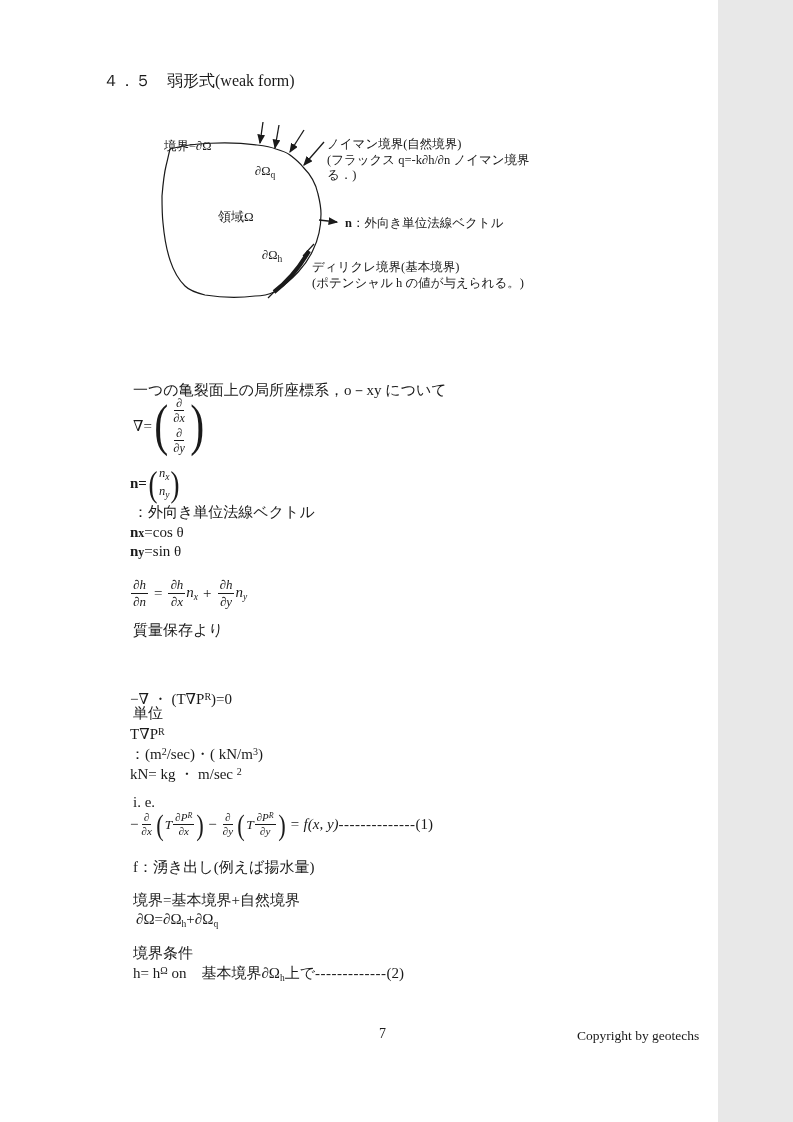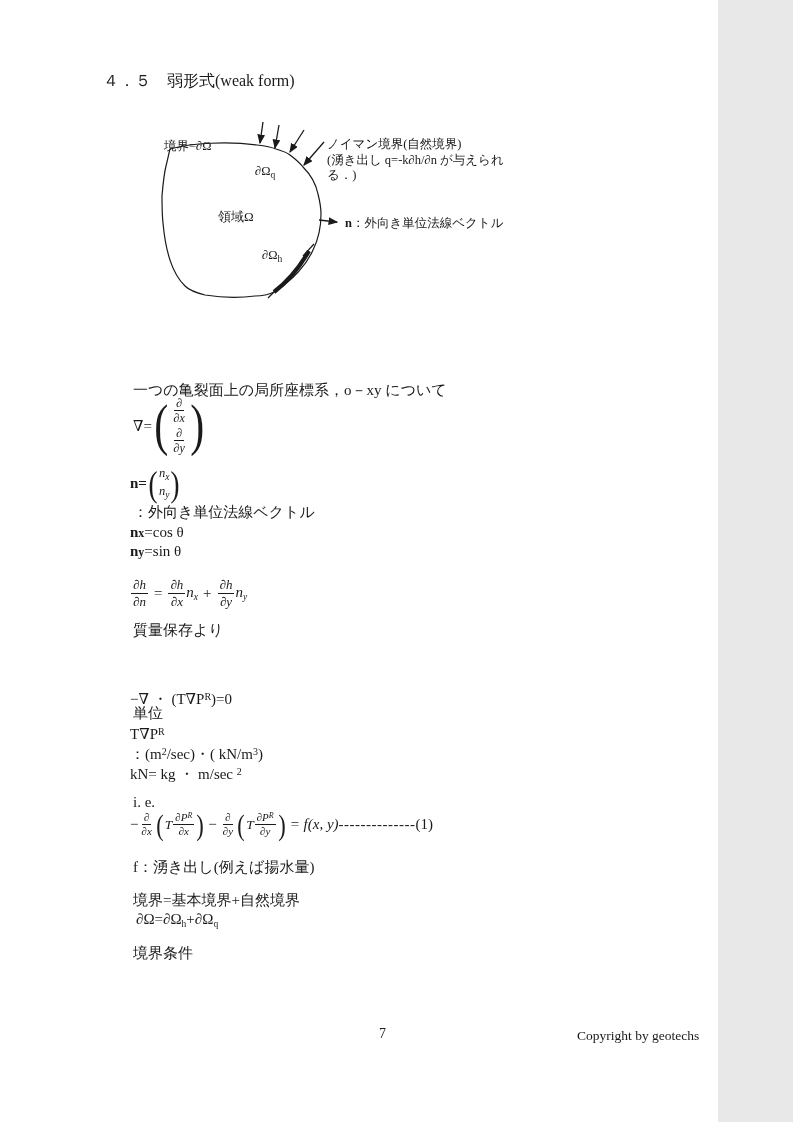--- a/index.html
+++ b/index.html
@@ -88,32 +88,36 @@
   <div class="abs figlabel" style="left:164px;top:139px;">境界=∂Ω</div>
 
   <div class="abs figlabel" style="left:255px;top:164px;">
     <span>∂Ω</span><span class="sub">q</span>
   </div>
 
   <div class="abs t13" style="left:218px;top:208px;">領域Ω</div>
 
   <div class="abs figlabel" style="left:327px;top:137px;">
     <div>ノイマン境界(自然境界)</div>
-    <div>(湧き出し q=-k∂h/∂n が与えられ</div>
+    <div>(フラックス q=-k∂h/∂n ノイマン境界</div>
     <div>る．)</div>
   </div>
 
   <div class="abs figlabel" style="left:345px;top:216px;">
     <span class="bold">n</span><span>：外向き単位法線ベクトル</span>
   </div>
 
   <div class="abs figlabel" style="left:262px;top:248px;font-family:Liberation Serif, serif;">
     <span>∂Ω</span><span class="sub">h</span>
   </div>
 
+  <div class="abs figlabel" style="left:312px;top:260px;">
+    <div>ディリクレ境界(基本境界)</div>
+    <div>(ポテンシャル h の値が与えられる。)</div>
+  </div>
 
 
   <div class="abs t15" style="left:133px;top:381px;">一つの亀裂面上の局所座標系，o－xy について</div>
 
   <div class="abs eqrow" style="left:133px;top:396px;">
     <span>∇=</span>
     <span class="paren p56">(</span>
     <span class="colvec">
       <span class="frac">
         <span class="num">∂</span>
@@ -221,17 +225,20 @@
   <div class="abs t15" style="left:133px;top:858px;">f：湧き出し(例えば揚水量)</div>
 
   <div class="abs t15" style="left:133px;top:891px;">境界=基本境界+自然境界</div>
 
   <div class="abs t15" style="left:136px;top:911px;">
     <span>∂Ω=∂Ω</span><span class="sub">h</span><span>+∂Ω</span><span class="sub">q</span>
   </div>
 
   <div class="abs t15" style="left:133px;top:944px;">境界条件</div>
 
+  <div class="abs t15" style="left:133px;top:964px;">
+    <span>h= h</span><span class="supR">Ω</span><span> on　基本境界∂Ω</span><span class="sub">h</span><span>上で</span><span class="dots">-------------</span><span>(2)</span>
+  </div>
 
   <div class="abs" style="left:379px;top:1026px;font-size:14px;">7</div>
   <div class="abs" style="left:577px;top:1028px;font-size:13.5px;">Copyright by geotechs</div>
 
 </div>
 
 </body></html>

